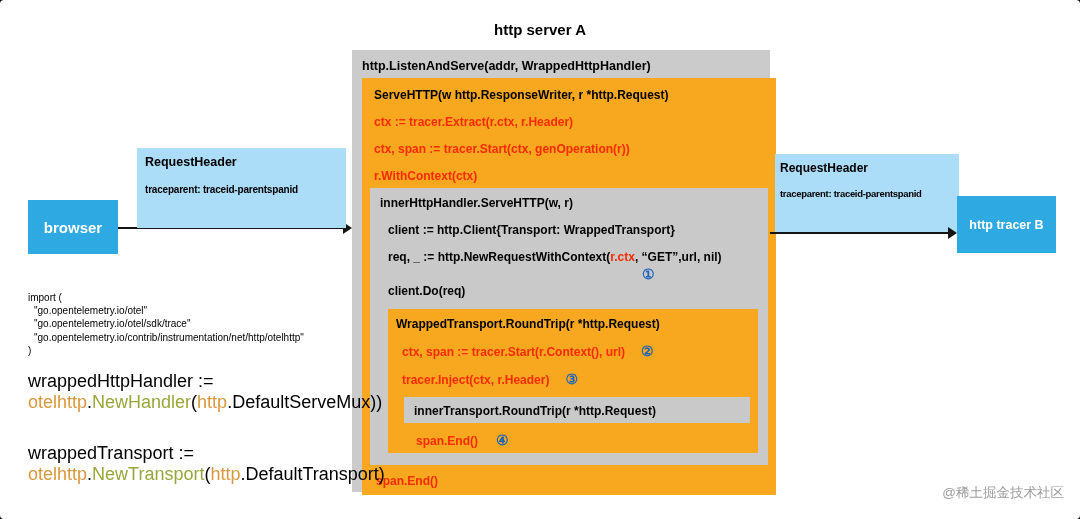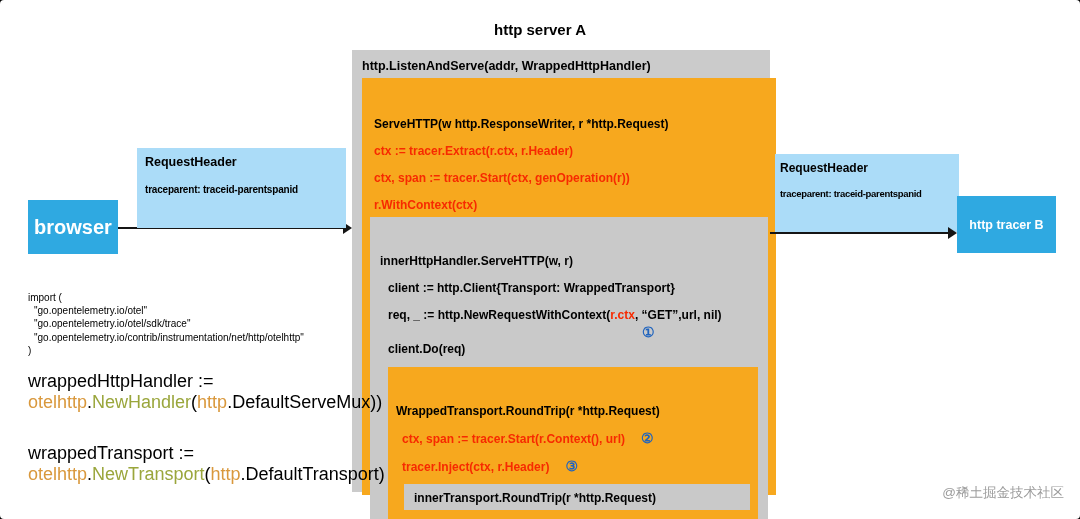--- a/index.html
+++ b/index.html
@@ -8,30 +8,30 @@
   .canvas{position:absolute;left:0;top:0;width:1080px;height:519px;background:#fff;border-radius:4px;overflow:hidden;}
   .abs{position:absolute;}
   .diagram-title{top:21px;left:0;width:100%;text-align:center;font-size:15px;font-weight:bold;color:#000;}
 
   .listen-box{left:352px;top:50px;width:418px;height:442px;background:#CBCBCB;}
   .listen-label{padding:9px 0 0 10px;font-size:12.5px;font-weight:bold;white-space:nowrap;}
   .orange{background:#F7A81E;}
   .grayb{background:#C9C9C9;}
   .orange-outer{position:absolute;left:10px;top:28px;width:398px;height:407px;padding:10px 8px 0 8px;}
 
-  .codeline{font-size:12px;line-height:15px;font-weight:bold;color:#000;white-space:nowrap;margin-top:29px;}
+  .codeline{font-size:12px;line-height:15px;font-weight:bold;color:#000;white-space:nowrap;}
   .red{color:#F72A00;}
   .marker{color:#2064BE;font-size:14px;font-weight:bold;}
 
   .gray-inner{margin-top:4px;padding:8px 10px 12px 10px;}
-  .orange-inner{margin:10px 0 0 8px;padding:8px 8px 10px 8px;}
+  .orange-inner{margin:10px 0 0 8px;padding:8px 8px 4px 8px;}
   .gray-bar{margin:9px 0 0 8px;padding:4px 0 4px 10px;}
 
   .bluebox{background:#2FA9E1;color:#fff;font-weight:bold;display:flex;align-items:center;justify-content:center;}
-  .browser-box{left:28px;top:200px;width:90px;height:54px;font-size:20px;text-align:right;}
+  .browser-box{left:28px;top:200px;width:90px;height:54px;font-size:15px;text-align:right;}
   .serverb-box{left:957px;top:196px;width:99px;height:57px;font-size:12.5px;}
 
   .reqheader{background:#ABDCF8;}
   .rh-left{left:137px;top:148px;width:193px;height:66px;padding:7px 8px;}
   .rh-right{left:775px;top:154px;width:174px;height:64px;padding:7px 5px;}
   .rh-title{font-size:12.5px;font-weight:bold;}
   .rh-value{font-size:10px;font-weight:bold;margin-top:15px;white-space:nowrap;letter-spacing:-0.2px;}
   .rh-right .rh-title{font-size:12px;}
   .rh-right .rh-value{font-size:9.5px;margin-top:13px;letter-spacing:-0.3px;}
 

